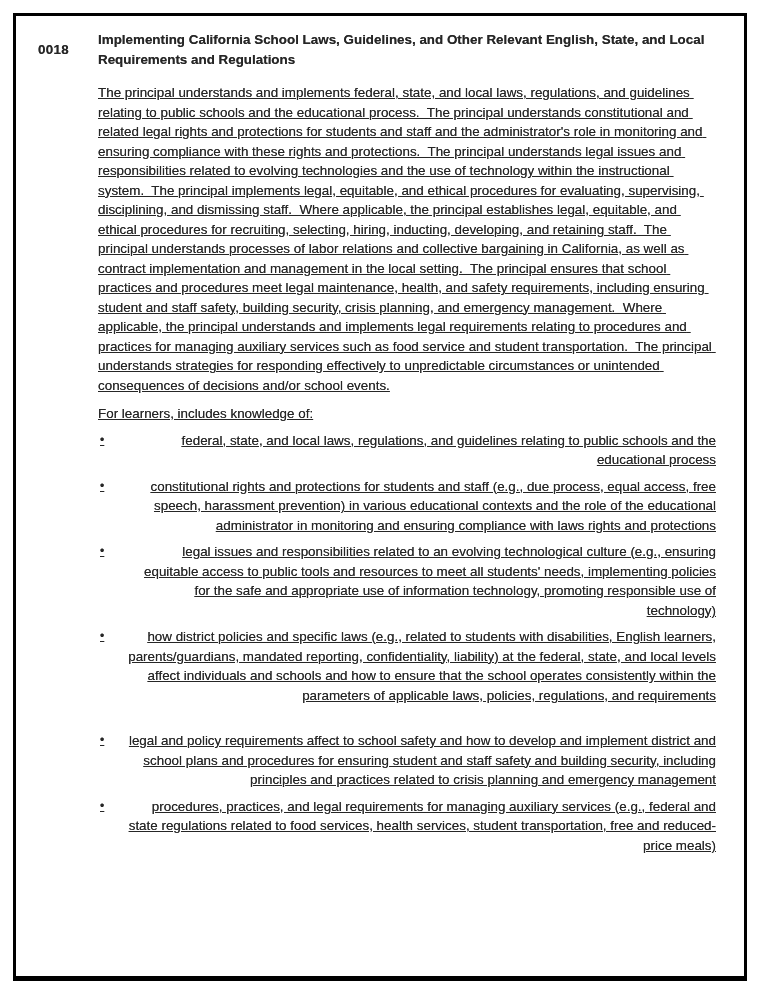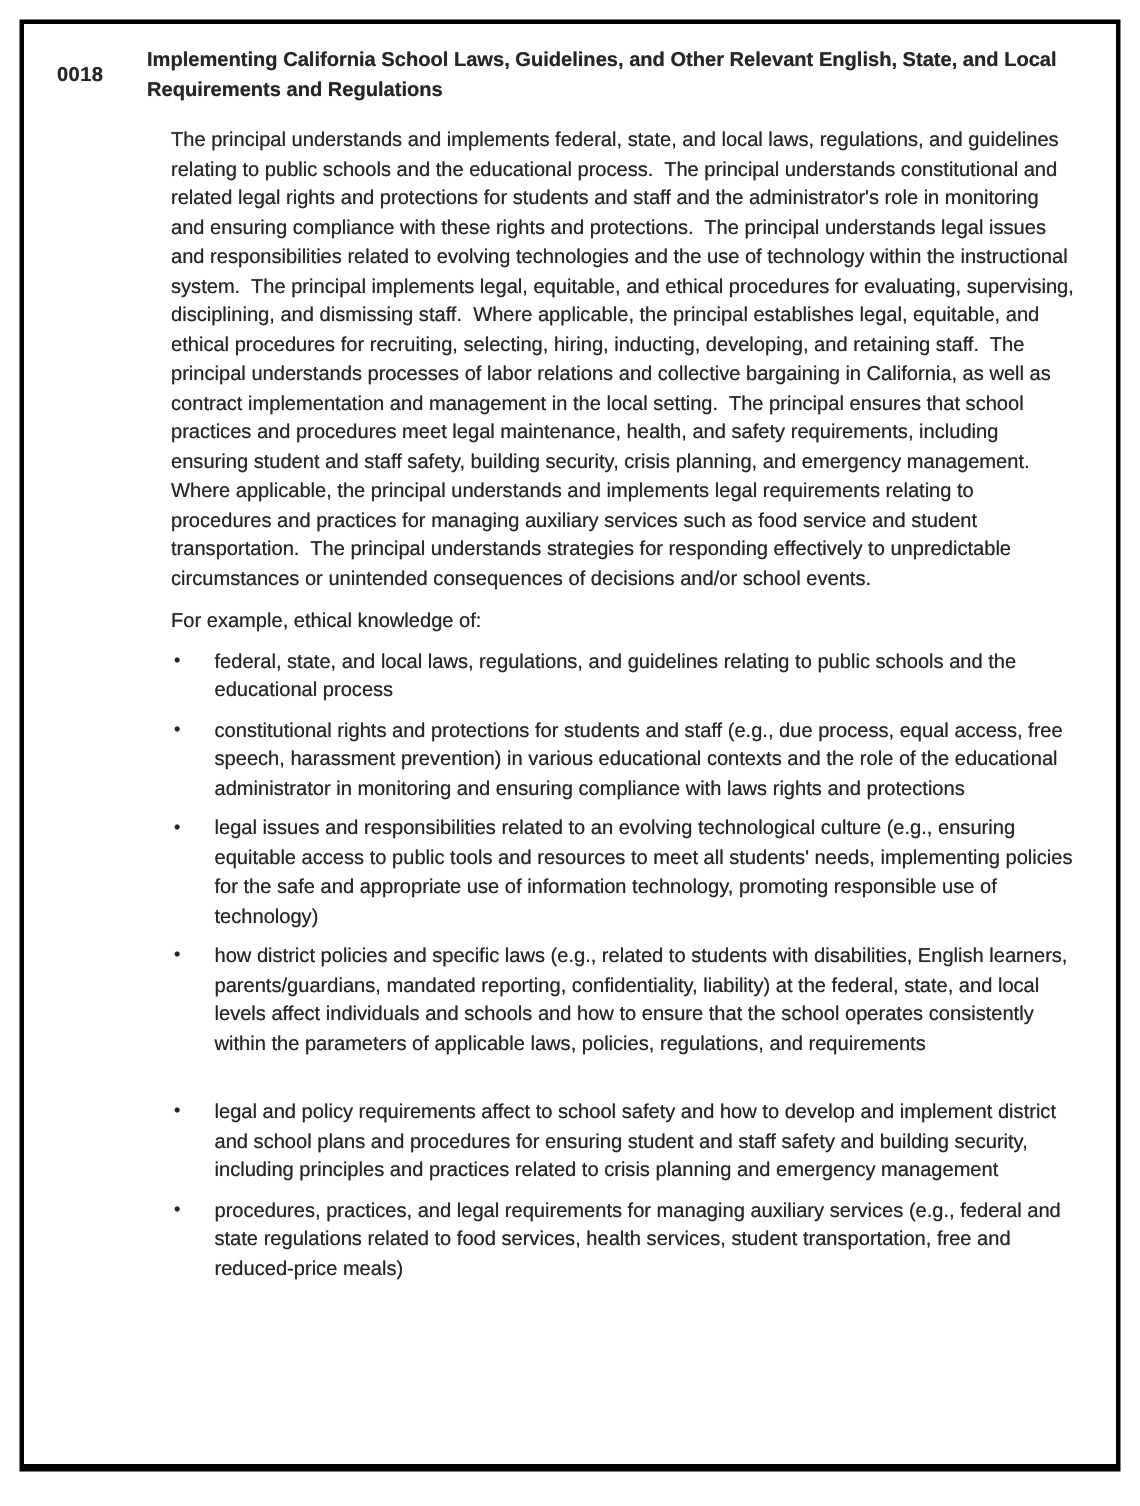--- a/index.html
+++ b/index.html
@@ -41,22 +41,23 @@
   }
   .heading .code {
     flex: 0 0 60px;
     letter-spacing: 0.3px;
   }
   .heading .title {
     flex: 1 1 auto;
     max-width: 618px;
   }
   .body-copy {
-    margin-left: 76px;
+    margin-left: 60px;
     max-width: 618px;
+    text-decoration: underline;
   }
   .description {
     margin: 13px 0 0 0;
     white-space: pre-wrap;
   }
   .examples-intro {
     margin: 9px 0 0 0;
   }
   .bullet-list {
     margin-top: 1px;
@@ -69,37 +70,38 @@
     margin-top: 26px;
   }
   .bullet-glyph {
     flex: 0 0 29px;
     padding-left: 2px;
     box-sizing: border-box;
     font-size: 12px;
   }
   .bullet-text {
     flex: 1 1 auto;
+    text-align: right;
   }
 </style>
 </head>
 <body>
 
 <div class="page-frame">
   <div class="content">
 
     <div class="heading">
       <div class="code">0018</div>
       <div class="title">Implementing California School Laws, Guidelines, and Other Relevant English, State, and Local Requirements and Regulations</div>
     </div>
 
     <div class="body-copy">
       <p class="description">The principal understands and implements federal, state, and local laws, regulations, and guidelines relating to public schools and the educational process.  The principal understands constitutional and related legal rights and protections for students and staff and the administrator's role in monitoring and ensuring compliance with these rights and protections.  The principal understands legal issues and responsibilities related to evolving technologies and the use of technology within the instructional system.  The principal implements legal, equitable, and ethical procedures for evaluating, supervising, disciplining, and dismissing staff.  Where applicable, the principal establishes legal, equitable, and ethical procedures for recruiting, selecting, hiring, inducting, developing, and retaining staff.  The principal understands processes of labor relations and collective bargaining in California, as well as contract implementation and management in the local setting.  The principal ensures that school practices and procedures meet legal maintenance, health, and safety requirements, including ensuring student and staff safety, building security, crisis planning, and emergency management.  Where applicable, the principal understands and implements legal requirements relating to procedures and practices for managing auxiliary services such as food service and student transportation.  The principal understands strategies for responding effectively to unpredictable circumstances or unintended consequences of decisions and/or school events.</p>
 
-      <p class="examples-intro">For example, ethical knowledge of:</p>
+      <p class="examples-intro">For learners, includes knowledge of:</p>
 
       <div class="bullet-list">
 
         <div class="bullet-item">
           <span class="bullet-glyph">•</span>
           <span class="bullet-text">federal, state, and local laws, regulations, and guidelines relating to public schools and the educational process</span>
         </div>
 
         <div class="bullet-item">
           <span class="bullet-glyph">•</span>

